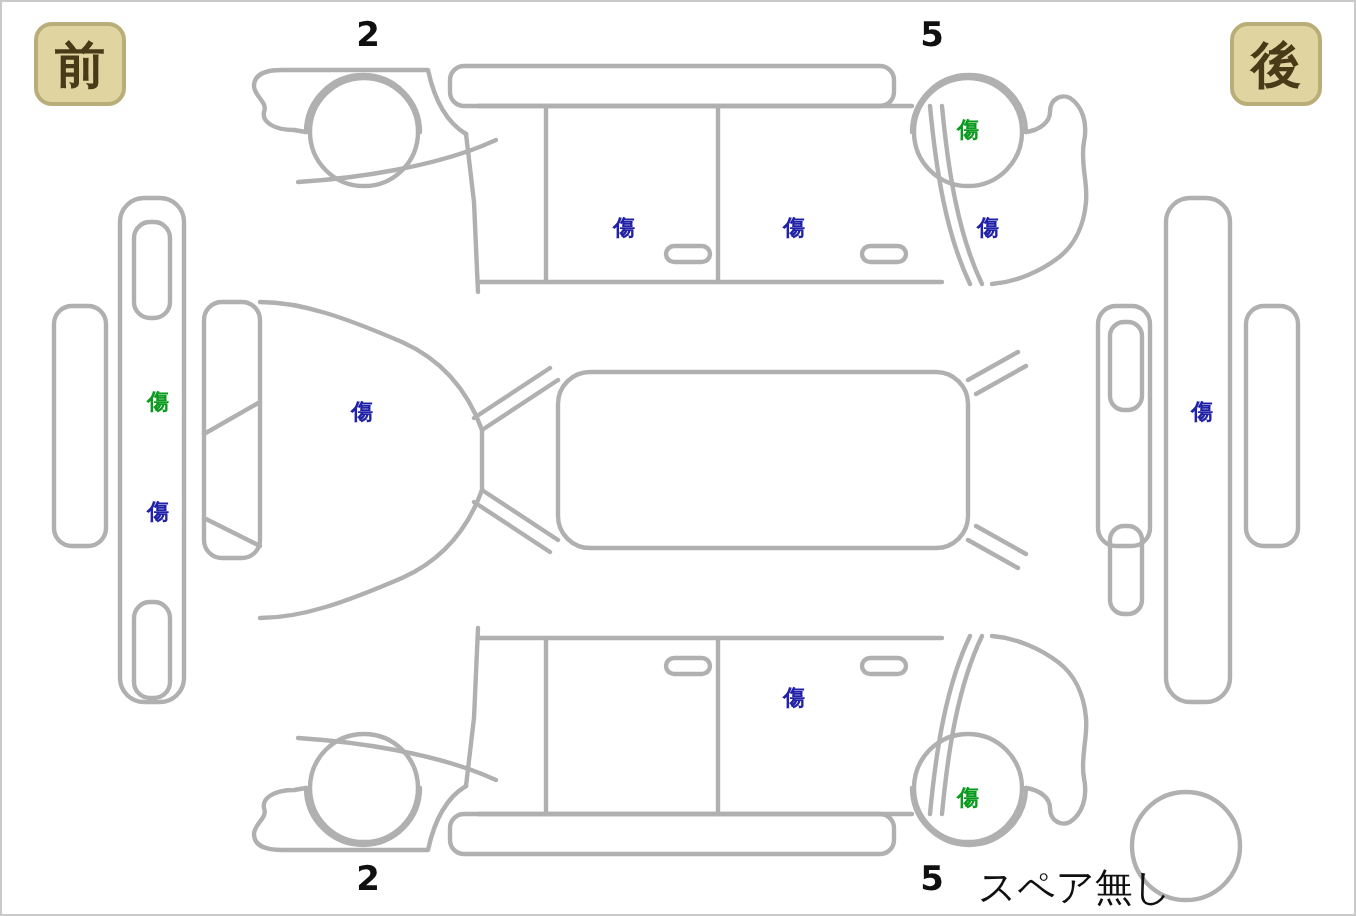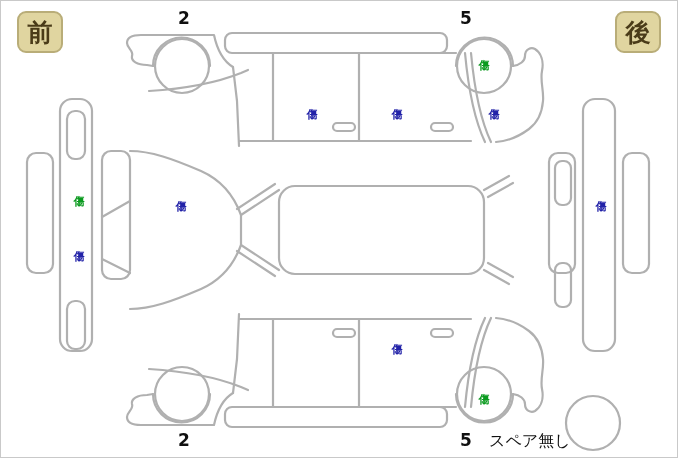--- a/index.html
+++ b/index.html
@@ -65,21 +65,21 @@
   #wheel-num-rl { left: 450px; top: 7px;   }
   #wheel-num-fr { left: 168px; top: 429px; }
   #wheel-num-rr { left: 450px; top: 429px; }
 
   
   #spare-note {
     position: absolute;
     left: 488px;
     top: 430px;
     font-family: "DejaVu Sans", sans-serif;
-    font-size: 16px;
+    font-size: 19px;
     color: #101010;
     white-space: nowrap;
   }
 
   
   .dmg {
     position: absolute;
     font-family: "DejaVu Sans", sans-serif;
     font-size: 11px;
     font-weight: bold;

